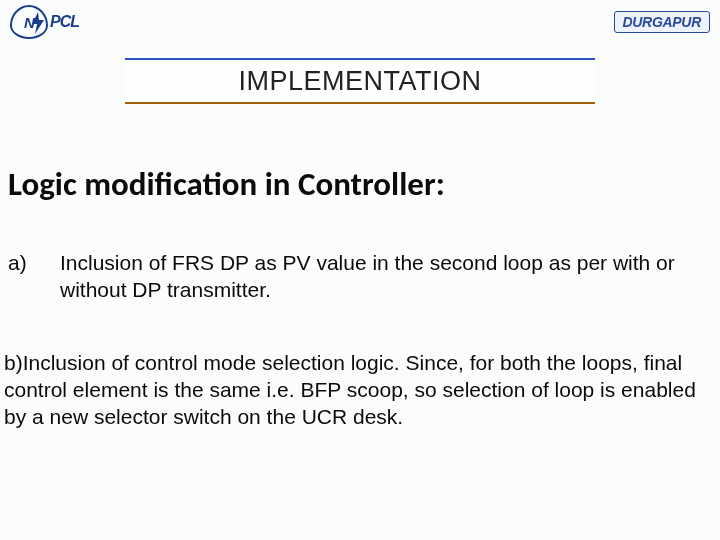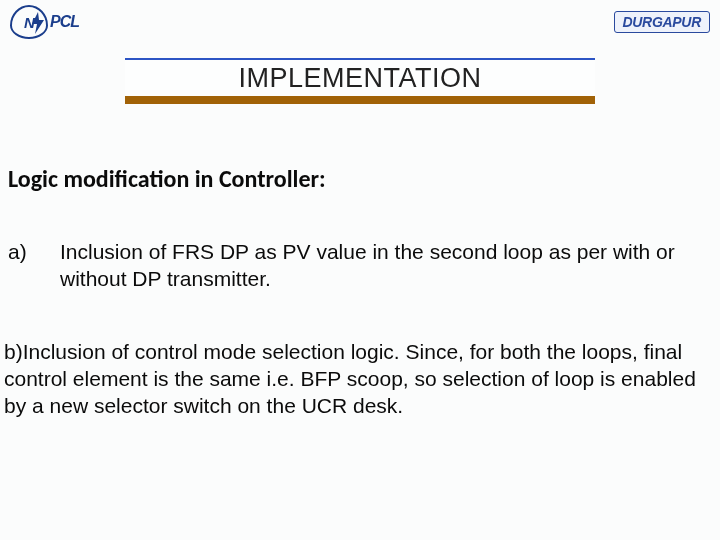--- a/index.html
+++ b/index.html
@@ -69,37 +69,37 @@
     background: #eef2fb;
     font-style: italic;
     letter-spacing: -0.3px;
   }
   .title-bar {
     margin: 14px auto 0 auto;
     width: 470px;
     height: 46px;
     background: #fdfefe;
     border-top: 2px solid #2c54c4;
-    border-bottom: 8px solid #a16207;
+    border-bottom: 2px solid #a16207;
     display: flex;
     align-items: center;
     justify-content: center;
   }
   .title-bar span {
     font-family: Arial, Helvetica, sans-serif;
     font-size: 27px;
     color: #222;
     letter-spacing: 0.5px;
   }
   .section-heading {
     margin-top: 60px;
     margin-left: 8px;
     font-family: "Segoe UI", Calibri, sans-serif;
     font-weight: 700;
-    font-size: 24px;
+    font-size: 33px;
     color: #0b0b0b;
   }
   .body-text {
     font-family: "Comic Sans MS", "Segoe Script", cursive, sans-serif;
     font-size: 21px;
     color: #0b0b0b;
     line-height: 1.28;
   }
   .para-a {
     margin-top: 46px;

